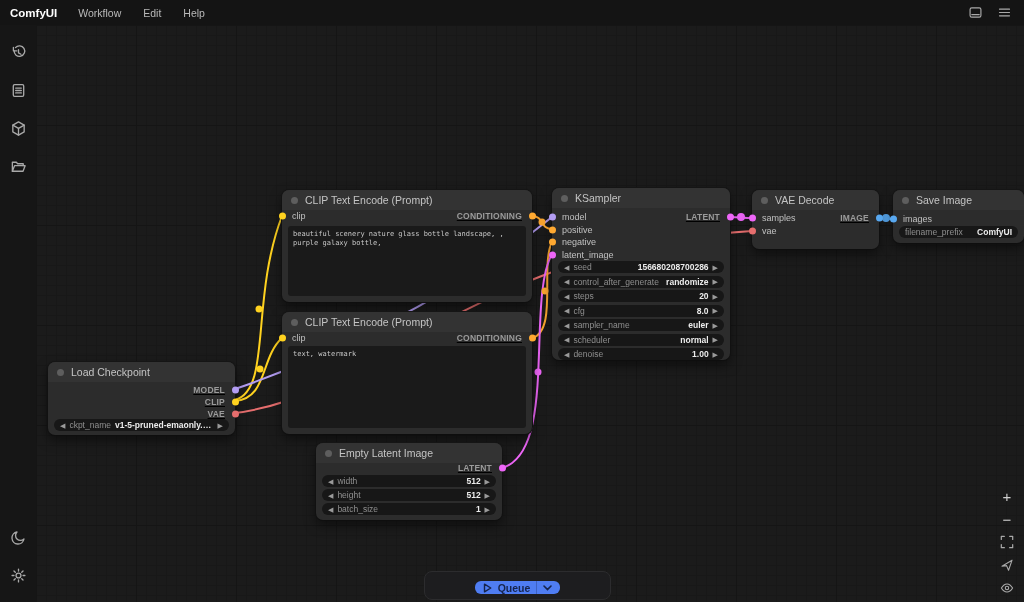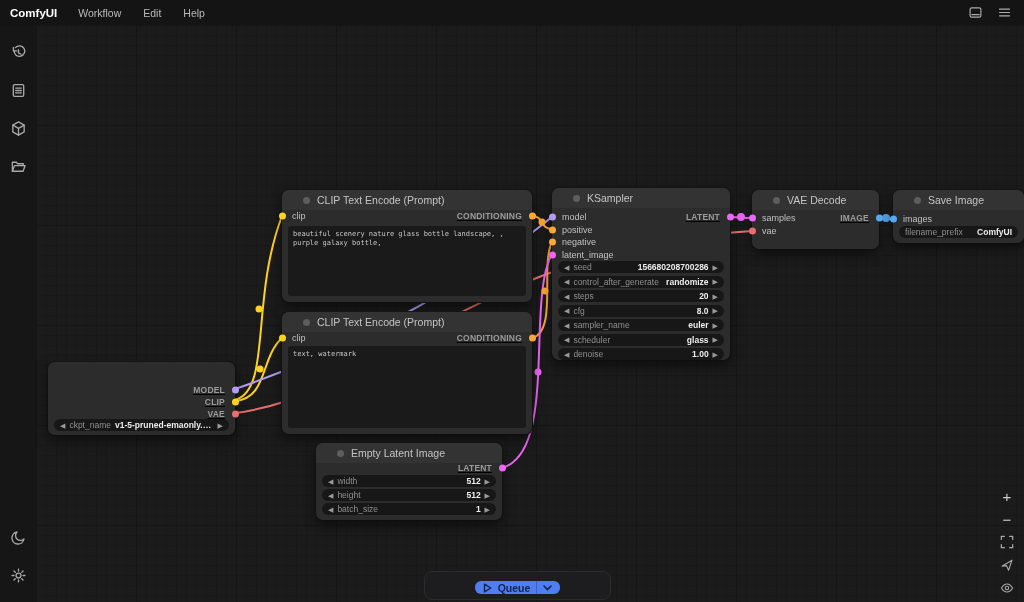--- a/index.html
+++ b/index.html
@@ -34,21 +34,21 @@
       linear-gradient(90deg,#181818 1px, transparent 1px);
     background-size:100px 100px, 100px 100px, 10px 10px, 10px 10px; z-index:0; }
 
   svg.wires { position:absolute; left:0; top:0; width:1024px; height:602px; z-index:1; pointer-events:none; }
   svg.wires path { fill:none; stroke-width:2; }
 
   
   .node { position:absolute; background:#2c2c2c; border-radius:7px; z-index:2;
           box-shadow:0 5px 12px rgba(0,0,0,.5), 0 0 0 1px #171717; }
   .node-title { height:20px; background:#333333; border-radius:7px 7px 0 0; display:flex;
-                align-items:center; gap:7px; padding:0 21px; color:#c4c4c4; font-size:10.5px; }
+                align-items:center; gap:7px; padding:0 9px; color:#c4c4c4; font-size:10.5px; }
   .tdot { width:7px; height:7px; border-radius:50%; background:#5e5e5e; flex:0 0 auto; }
   .row { position:absolute; left:0; right:0; height:12px; display:flex; align-items:center; padding:0 10px; }
   .row.in { justify-content:flex-start; }
   .row.out { justify-content:flex-end;text-decoration:underline; }
   .plabel { color:#c0c0c0; font-size:9px; }
   .plabel-out { color:#9b9b9b; font-size:8.5px; font-weight:bold; letter-spacing:.2px; }
   .pdot { position:absolute; width:7px; height:7px; border-radius:50%; top:50%; transform:translateY(-50%); }
   .pdot.l { left:-3.5px; } .pdot.r { right:-3.5px; }
   .pill { position:absolute; left:6px; right:6px; height:12px; background:#171717; border-radius:7px;
           display:flex; align-items:center; padding:0 6px; gap:4px; font-size:8.5px; color:#8f8f8f; }
@@ -168,20 +168,24 @@
   </div>
   <div class="sb-icon" style="margin-bottom:8px">
     <svg class="ic" width="17" height="17" viewBox="0 0 18 18">
         <circle cx="9" cy="9" r="2.6"></circle>
         <path d="M9 2.2 v2 M9 13.8 v2 M2.2 9 h2 M13.8 9 h2 M4.2 4.2 l1.4 1.4 M12.4 12.4 l1.4 1.4 M13.8 4.2 l-1.4 1.4 M5.6 12.4 l-1.4 1.4"></path>
       </svg>
   </div>
 </div>
 
 <div class="node" style="left:48px; top:362px; width:187px; height:73px;">
+  <div class="node-title">
+    <span class="tdot"></span>
+    <span>Load Checkpoint</span>
+  </div>
   <div class="row out" style="top:22px">
     <span class="plabel-out">MODEL</span>
     <span class="pdot r" style="background:var(--port-model)"></span>
   </div>
   <div class="row out" style="top:34px">
     <span class="plabel-out">CLIP</span>
     <span class="pdot r" style="background:var(--port-clip)"></span>
   </div>
   <div class="row out" style="top:46px">
     <span class="plabel-out">VAE</span>
@@ -307,21 +311,21 @@
   </div>
   <div class="pill" style="top:131px">
     <span class="arrow">◀</span>
     <span class="wname">sampler_name</span>
     <span class="wval">euler</span>
     <span class="arrow">▶</span>
   </div>
   <div class="pill" style="top:145.5px">
     <span class="arrow">◀</span>
     <span class="wname">scheduler</span>
-    <span class="wval">glass</span>
+    <span class="wval">normal</span>
     <span class="arrow">▶</span>
   </div>
   <div class="pill" style="top:160px">
     <span class="arrow">◀</span>
     <span class="wname">denoise</span>
     <span class="wval">1.00</span>
     <span class="arrow">▶</span>
   </div>
 </div>
 

